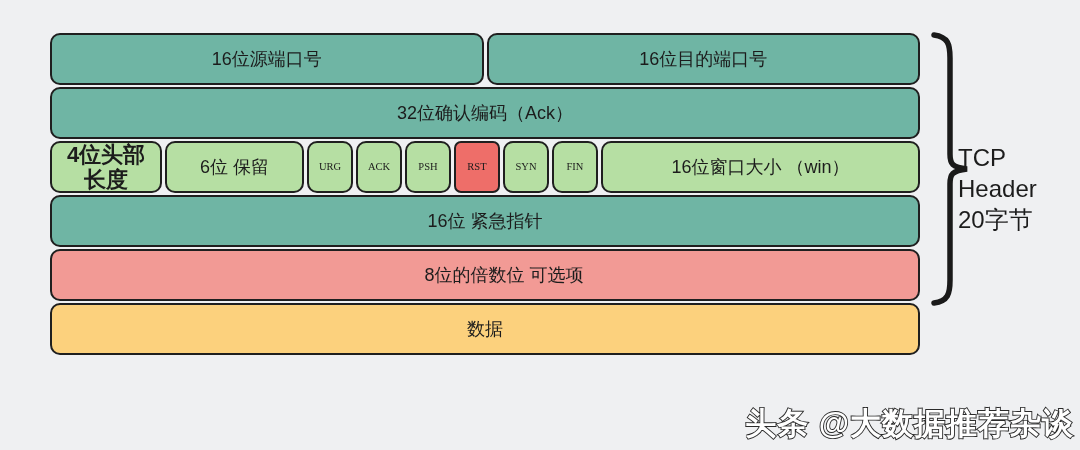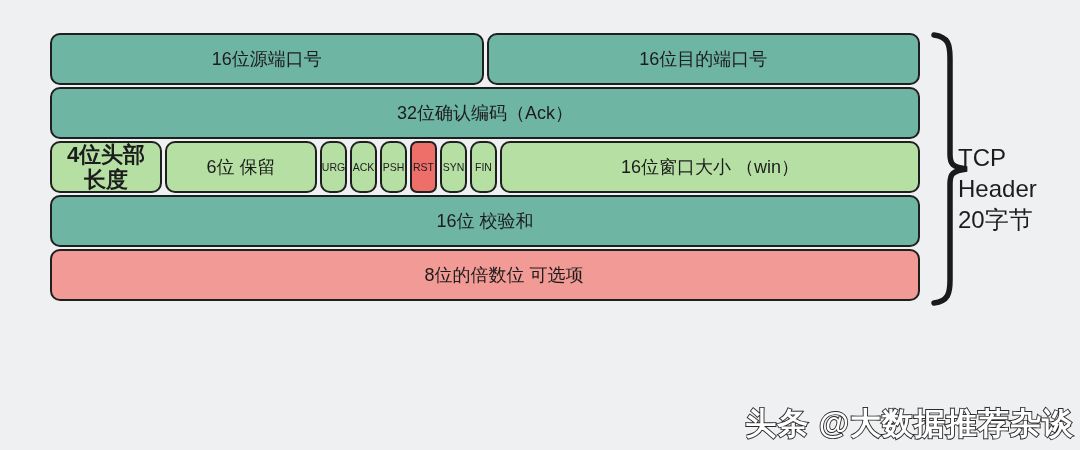--- a/index.html
+++ b/index.html
@@ -26,22 +26,22 @@
     line-height:1.15;
     background:var(--green);
   }
   .teal{background:var(--teal);}
   .green{background:var(--green);}
   .pink{background:var(--pink);padding-left:38px;}
   .yellow{background:var(--yellow);}
   .redflag{background:var(--red);border-radius:7px;}
   .grow{flex:1;}
   .w-hlen{width:112px;padding:0 7px;font-size:22px;font-weight:bold;}
-  .w-reserved{width:152px;}
-  .flag{width:27px;font-size:10.5px;font-weight:500;padding:0;letter-spacing:0;}
+  .w-reserved{width:139px;}
+  .flag{width:46px;font-size:10.5px;font-weight:500;padding:0;letter-spacing:0;font-family:Liberation Serif, serif;}
   .brace-svg{position:absolute;left:928px;top:31px;}
   .brace-label{
     position:absolute;left:958px;top:142px;width:118px;
     text-align:left;font-size:24px;font-weight:500;line-height:31px;
     color:var(--text,#1c1c1c);
   }
   .watermark{
     position:absolute;right:6px;top:403px;
     font-size:31px;font-weight:700;letter-spacing:1px;
     color:#ffffff;
@@ -74,27 +74,30 @@
       <div class="cell green flag">URG</div>
       <div class="cell green flag">ACK</div>
       <div class="cell green flag">PSH</div>
       <div class="cell redflag flag">RST</div>
       <div class="cell green flag">SYN</div>
       <div class="cell green flag">FIN</div>
       <div class="cell green grow">16位窗口大小 （win）</div>
     </div>
 
     <div class="row">
-      <div class="cell teal grow">16位 校验和</div>
+      <div class="cell teal grow">16位 紧急指针</div>
     </div>
 
     <div class="row">
       <div class="cell pink grow">8位的倍数位 可选项</div>
     </div>
 
+    <div class="row">
+      <div class="cell yellow grow">数据</div>
+    </div>
 
   </div>
 
   <svg class="brace-svg" width="44" height="278" viewBox="0 0 44 278">
     <path d="M 6,4 C 20,6 22,13 22,27 L 22,123 C 22,133 24,136 39,138 C 24,140 22,143 22,153 L 22,249 C 22,263 20,270 6,272" fill="none" stroke="#1a1a1a" stroke-width="5.5" stroke-linecap="round"></path>
   </svg>
 
   <div class="brace-label">
     <div>TCP</div>
     <div>Header</div>

